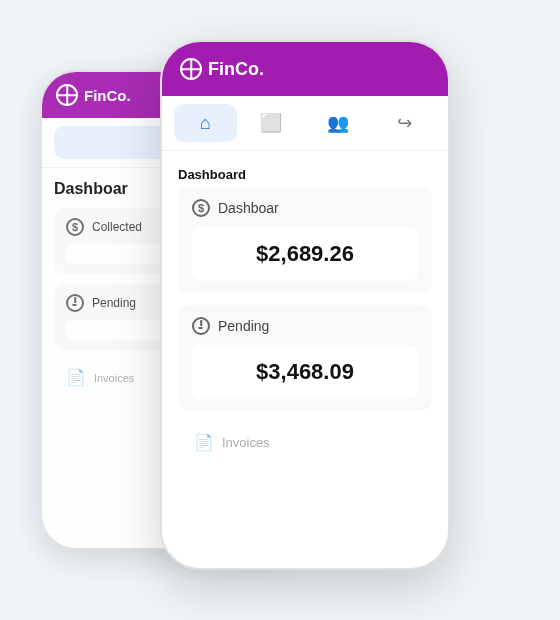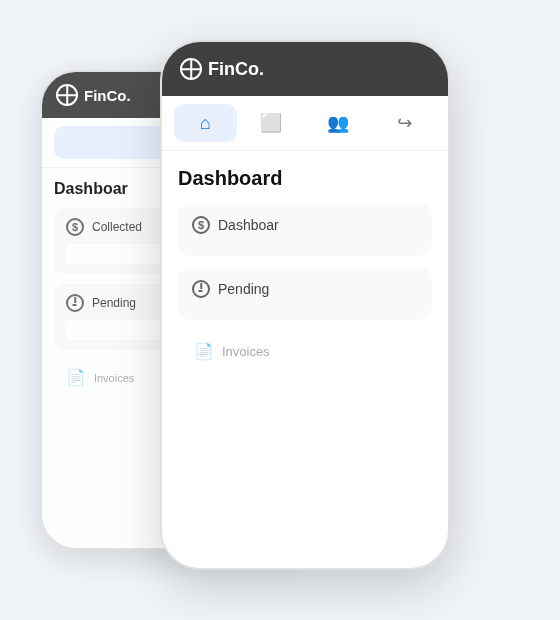--- a/index.html
+++ b/index.html
@@ -48,21 +48,21 @@
       background: #fff;
       border-radius: 40px;
       box-shadow: 0 16px 48px rgba(0,0,0,0.18);
       overflow: hidden;
       z-index: 2;
       border: 2px solid #e0e0e0;
     }
 
     
     .phone-header {
-      background: #404040;
+      background: #a21caf;
       padding: 16px 18px;
       display: flex;
       align-items: center;
       gap: 8px;
     }
 
     .phone-back .phone-header {
       padding: 12px 14px;
     }
 
@@ -150,24 +150,24 @@
     .phone-content {
       padding: 16px;
       overflow: hidden;
     }
 
     .phone-back .phone-content {
       padding: 12px;
     }
 
     .dashboard-title {
-      font-size: 20px;
+      font-size: 13px;
       font-weight: 700;
       color: #111;
-      margin-bottom: 14px;
+      margin-bottom: 5px;
     }
 
     .phone-back .dashboard-title {
       font-size: 16px;
       margin-bottom: 10px;
     }
 
     
     .card {
       background: #f8f9fa;
@@ -355,27 +355,33 @@
     </div>
 
     <div class="phone-content">
       <div class="dashboard-title">Dashboard</div>
 
       <div class="card">
         <div class="card-label">
           <span class="dollar-icon">$</span>
           <span>Dashboar</span>
         </div>
+        <div class="card-value-box">
+          <span class="card-value">$2,689.26</span>
+        </div>
       </div>
 
       <div class="card">
         <div class="card-label">
           <span class="clock-icon"></span>
           <span>Pending</span>
         </div>
+        <div class="card-value-box">
+          <span class="card-value">$3,468.09</span>
+        </div>
       </div>
 
       <div class="invoices-row">
         <span class="invoice-icon">📄</span>
         <span>Invoices</span>
       </div>
     </div>
   </div>
 
 </div>

